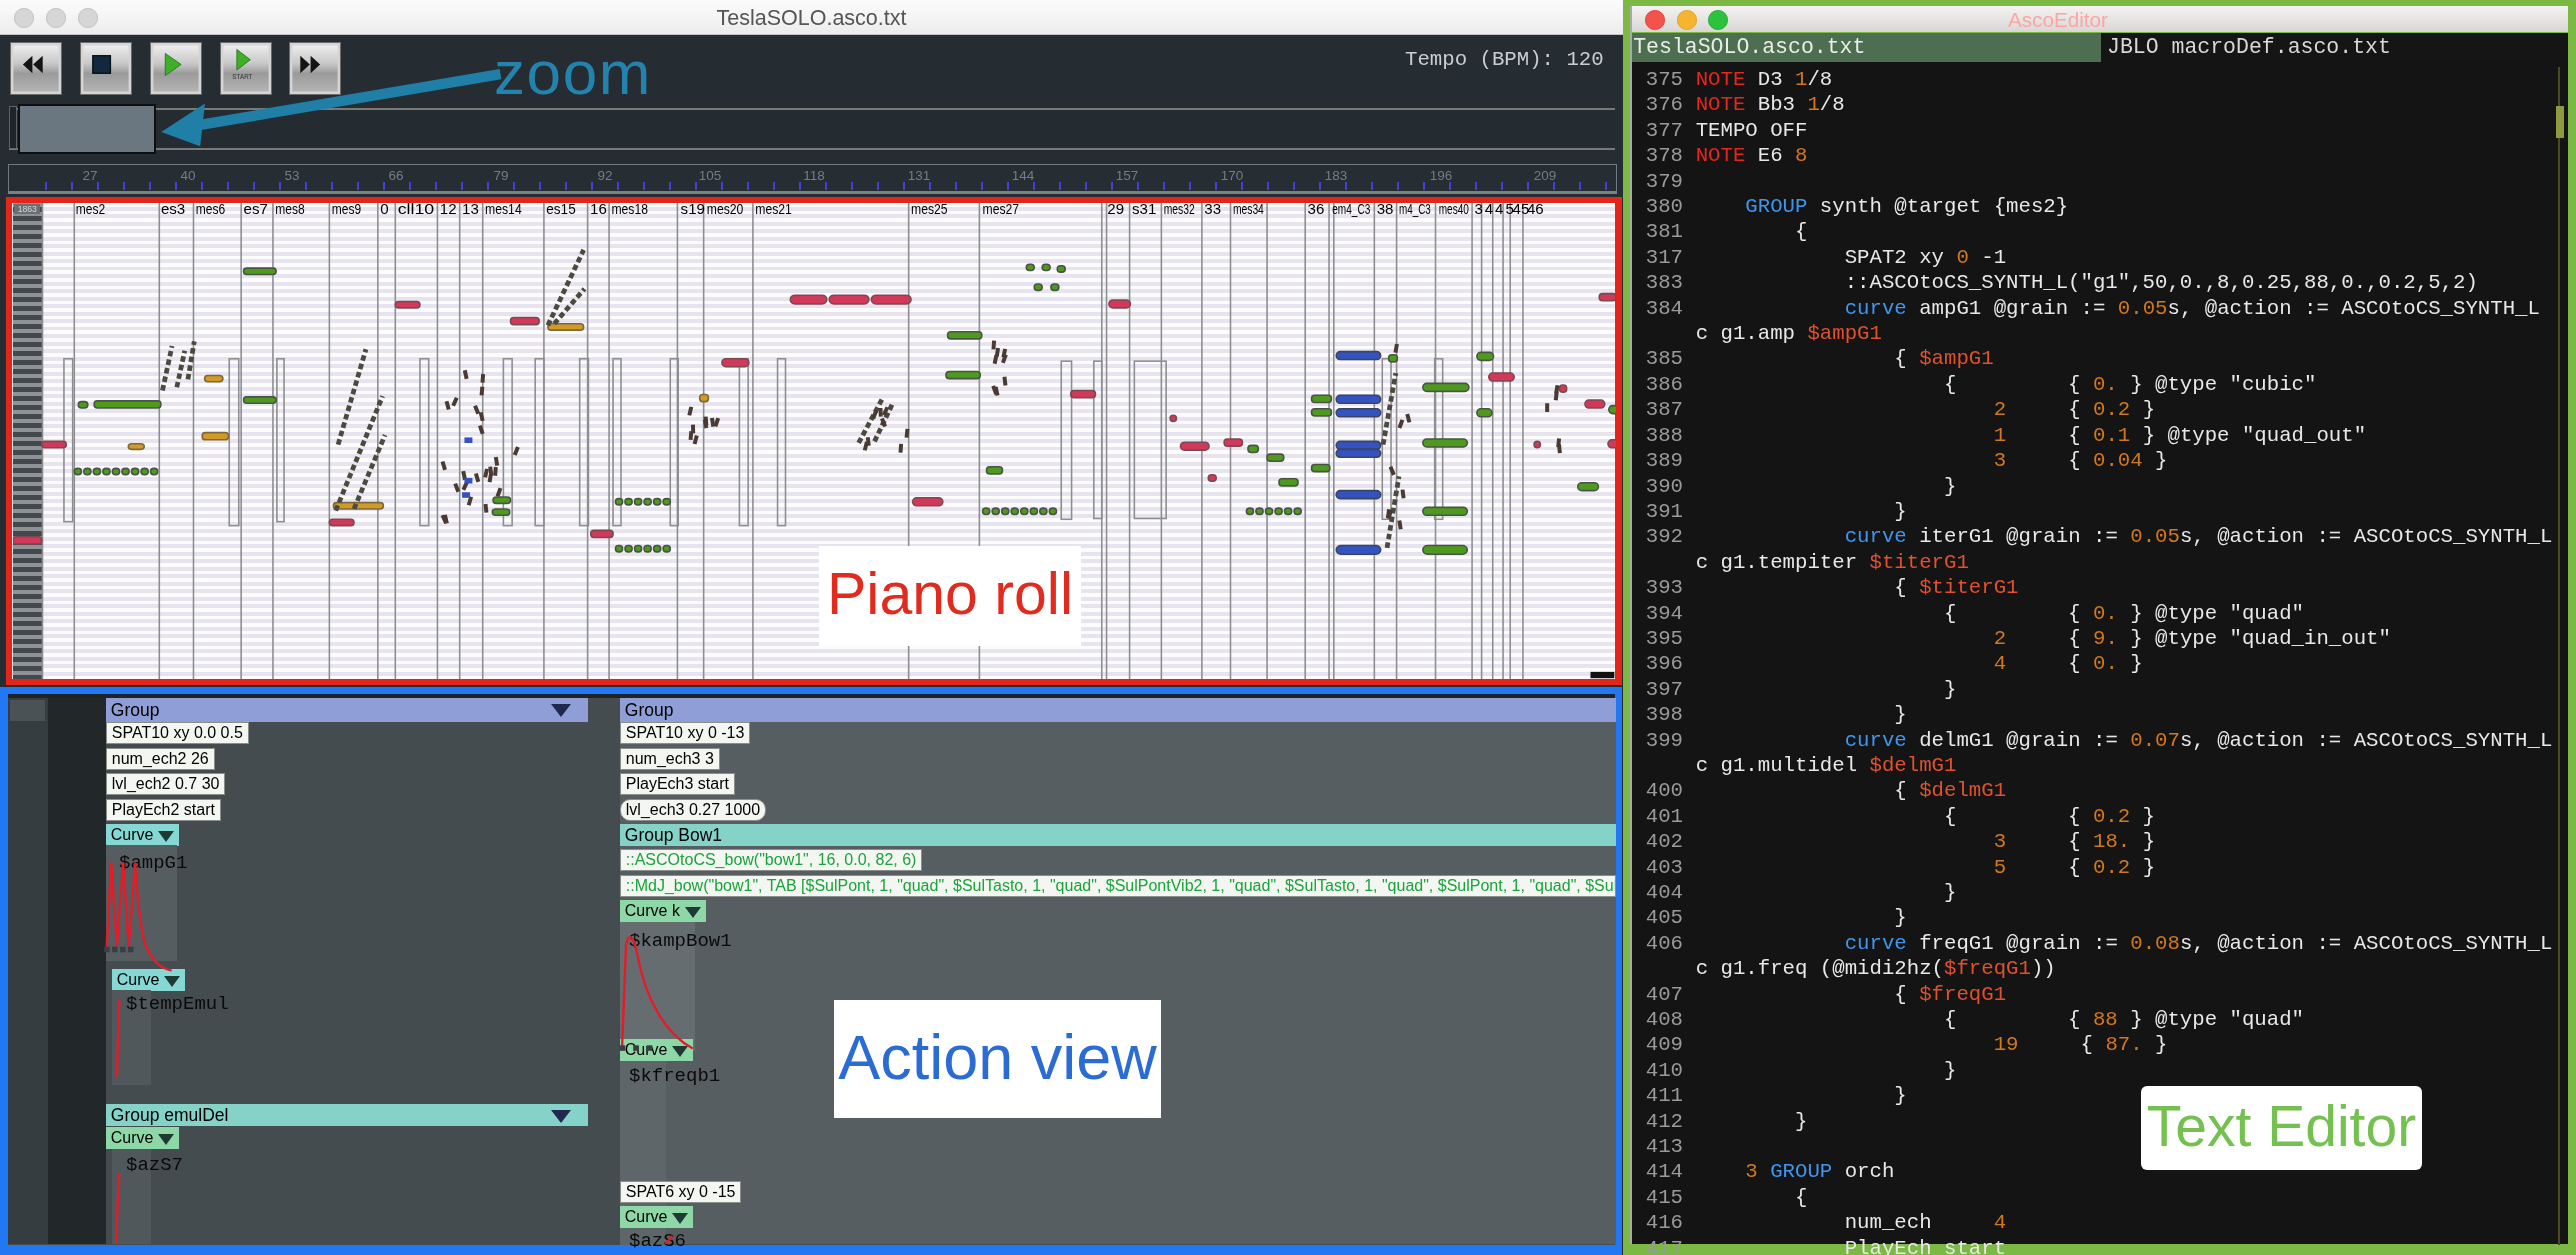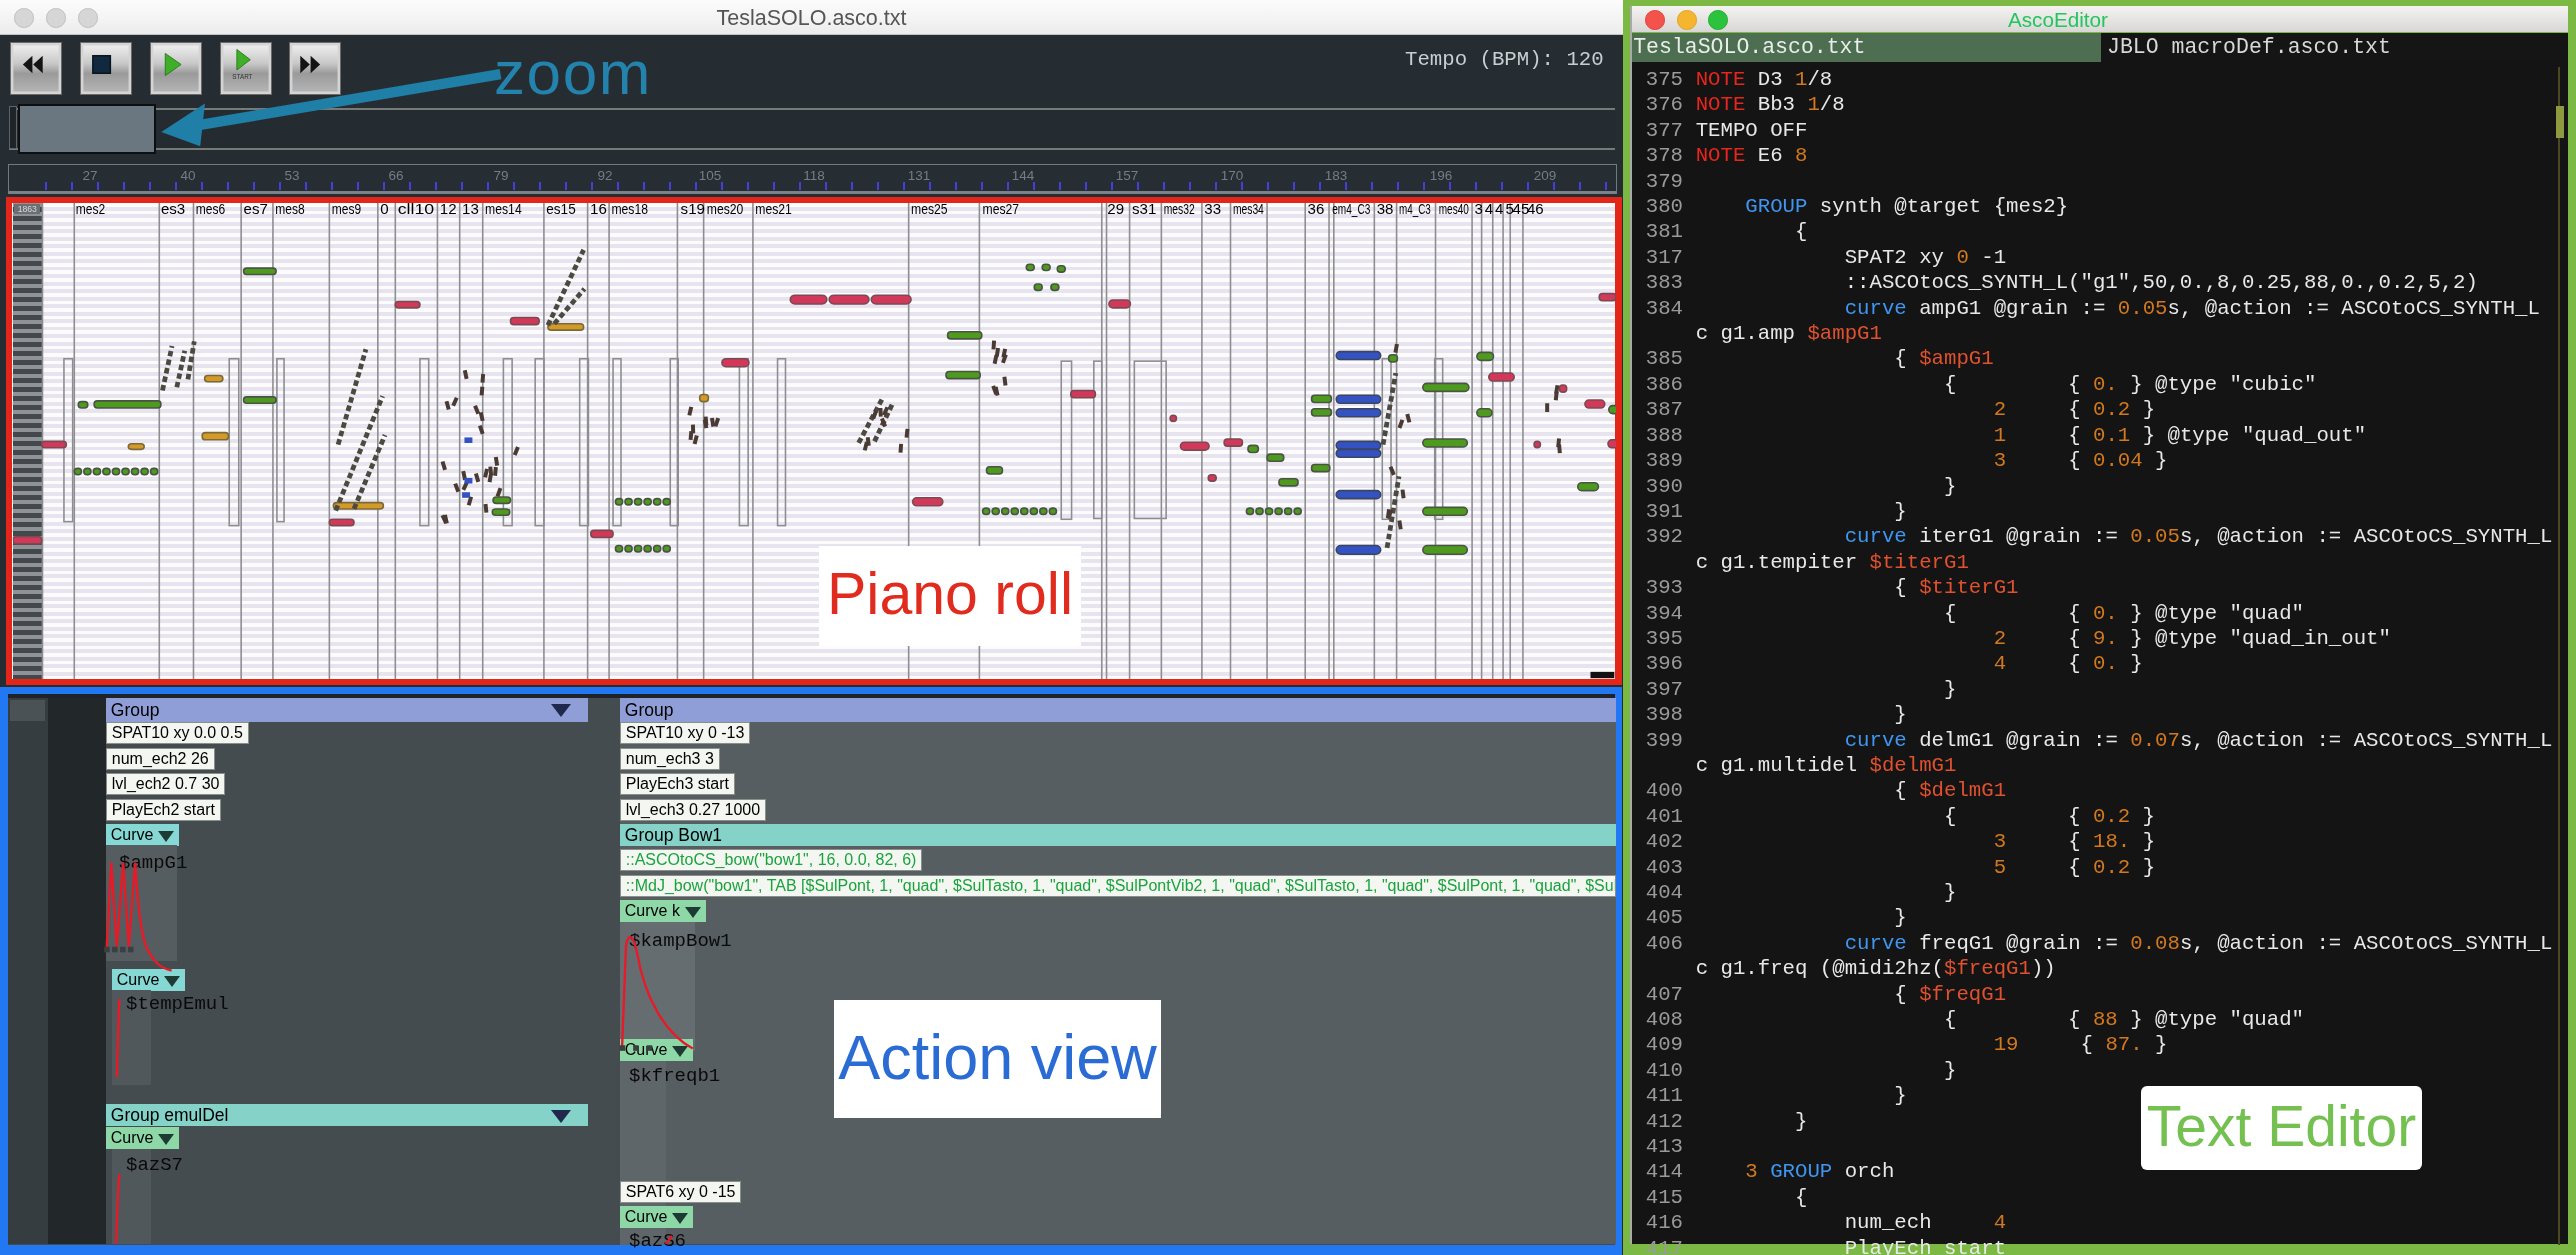--- a/index.html
+++ b/index.html
@@ -34,21 +34,21 @@
 .wbox{position:absolute;height:21.5px;background:#f4f7f1;border:0.8px solid #8a8f8a;color:#000;font-size:16px;line-height:20px;padding:0 4.8px;white-space:nowrap;box-sizing:border-box;}
 .gbox{position:absolute;height:21.5px;background:#8ed8a8;color:#000;font-size:16px;line-height:21.5px;padding:0 4.8px;white-space:nowrap;}
 .cbox{position:absolute;height:21.5px;background:#86d8d4;color:#000;font-size:16px;line-height:21.5px;padding:0 4.8px;white-space:nowrap;}
 .cvar{position:absolute;font-family:"Liberation Mono",monospace;font-size:19px;color:#0a0a0a;}
 .gblk{position:absolute;background:#565d61;}
 .grn{color:#19a33c;}
 .vtri{display:inline-block;width:0;height:0;border-left:8px solid transparent;border-right:8px solid transparent;border-top:11px solid #1d3a33;margin-left:4.8px;vertical-align:-1.6px;}
 
 #rwin{left:1623px;top:0;width:953px;height:1255px;background:#7cb944;}
 #rtitle{left:1630px;top:6.4px;width:938px;height:26px;background:linear-gradient(#f4f3f1,#d9d7d5);}
-#rwtitle{left:1630px;top:8px;width:856px;text-align:center;font-size:20.7px;color:#22c55e;}
+#rwtitle{left:1630px;top:8px;width:856px;text-align:center;font-size:20.7px;color:#fca5a5;}
 #rtabs{left:1630px;top:33px;width:938px;height:29px;background:#151515;}
 #tab1{left:1630px;top:33px;width:471px;height:29px;background:#4e6e52;color:#e8eee8;font-family:"Liberation Mono",monospace;font-size:21.5px;line-height:29px;padding-left:3.2px;box-sizing:border-box;}
 #tab2{left:2107px;top:33px;width:450px;height:29px;color:#d8d8d8;font-family:"Liberation Mono",monospace;font-size:21.5px;line-height:29px;}
 #code{left:1645px;top:67px;width:912px;height:1178px;background:transparent;}
 #codebg{left:1630px;top:62px;width:938px;height:1182px;background:#141414;}
 #code pre{margin:0;font-family:"Liberation Mono",monospace;font-size:20.7px;line-height:25.4px;color:#e8e8e8;white-space:pre;}
 #code i{font-style:normal;display:inline-block;width:38px;margin-right:12.7px;text-align:right;color:#9a9a9a;}
 #code r{color:#e8261c;}
 #code b{font-weight:normal;color:#3f96f0;}
 #code n{color:#d2781e;}
@@ -406,21 +406,21 @@
 <div class="gblk abs" style="left:112px;top:990px;width:39px;height:95px;background:#51585c;"></div>
 <div class="cvar abs" style="left:126px;top:993px;">$tempEmul</div>
 <div class="thead abs" style="left:106px;top:1104px;width:482px;">Group emulDel<span style="position:absolute;right:17.5px;top:5.6px;width:0;height:0;border-left:10.3px solid transparent;border-right:10.3px solid transparent;border-top:13.5px solid #20294d;"></span></div>
 <div class="gbox abs" style="left:106px;top:1127px;">Curve<span class="vtri"></span></div>
 <div class="gblk abs" style="left:112px;top:1149px;width:39px;height:95px;background:#51585c;"></div>
 <div class="cvar abs" style="left:126px;top:1154px;">$azS7</div>
 <div class="ghead abs" style="left:620px;top:698px;width:996px;">Group</div>
 <div class="wbox abs" style="left:620px;top:722px;">SPAT10 xy 0 -13</div>
 <div class="wbox abs" style="left:620px;top:748px;">num_ech3 3</div>
 <div class="wbox abs" style="left:620px;top:773px;">PlayEch3 start</div>
-<div class="wbox abs" style="left:620px;top:799px;">lvl_ech3 0.27 1000</div>
+<div class="wbox abs" style="left:620px;top:799px;border-radius:10px;">lvl_ech3 0.27 1000</div>
 <div class="thead abs" style="left:620px;top:824px;width:996px;">Group Bow1</div>
 <div class="wbox grn abs" style="left:620px;top:849px;">::ASCOtoCS_bow("bow1", 16, 0.0, 82, 6)</div>
 <div class="wbox grn abs" style="left:620px;top:875px;width:996px;overflow:hidden;">::MdJ_bow("bow1", TAB [$SulPont, 1, "quad", $SulTasto, 1, "quad", $SulPontVib2, 1, "quad", $SulTasto, 1, "quad", $SulPont, 1, "quad", $Sul</div>
 <div class="gbox abs" style="left:620px;top:900px;">Curve k<span class="vtri"></span></div>
 <div class="gblk abs" style="left:620px;top:922px;width:75px;height:129px;background:#666d70;"></div>
 <div class="cvar abs" style="left:629px;top:930px;">$kampBow1</div>
 <div class="gbox abs" style="left:620px;top:1039px;">Curve<span class="vtri"></span></div>
 <div class="gblk abs" style="left:620px;top:1061px;width:46px;height:184px;background:#5f6669;"></div>
 <div class="cvar abs" style="left:629px;top:1065px;">$kfreqb1</div>
 <div class="wbox abs" style="left:620px;top:1181px;">SPAT6 xy 0 -15</div>

